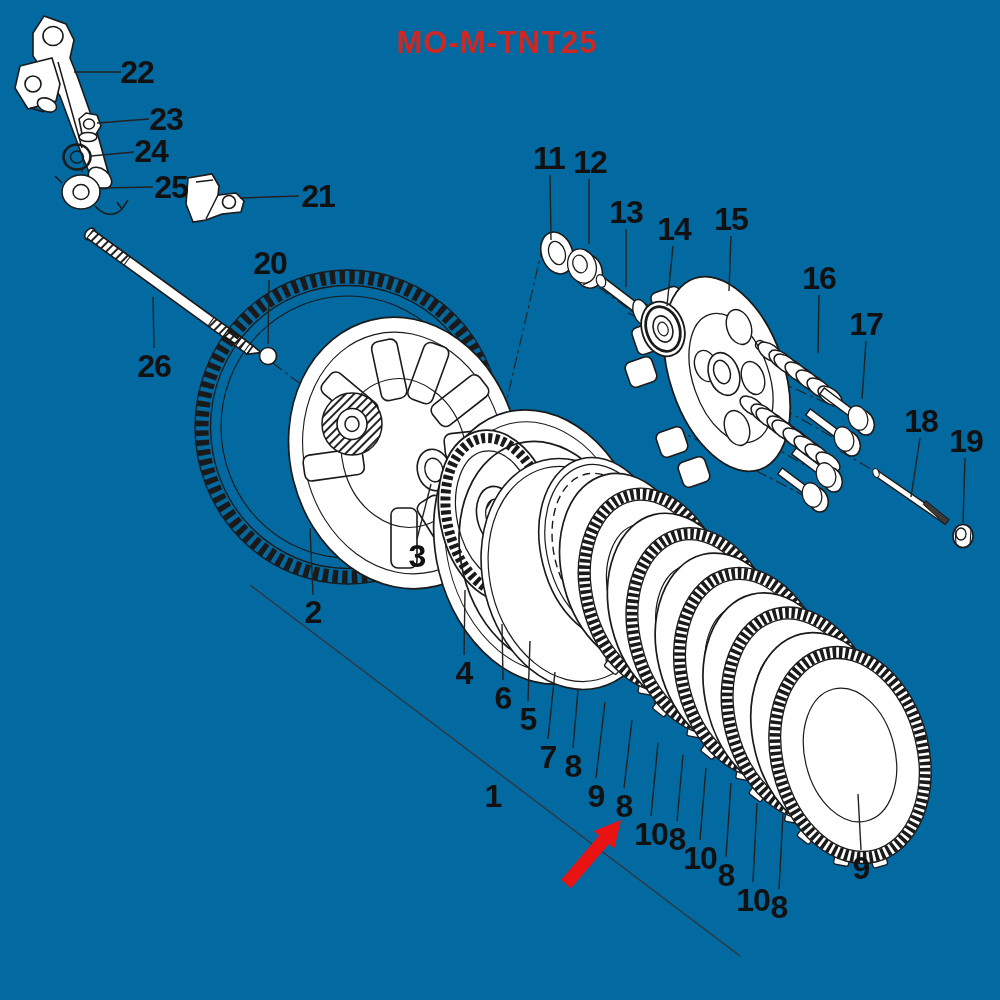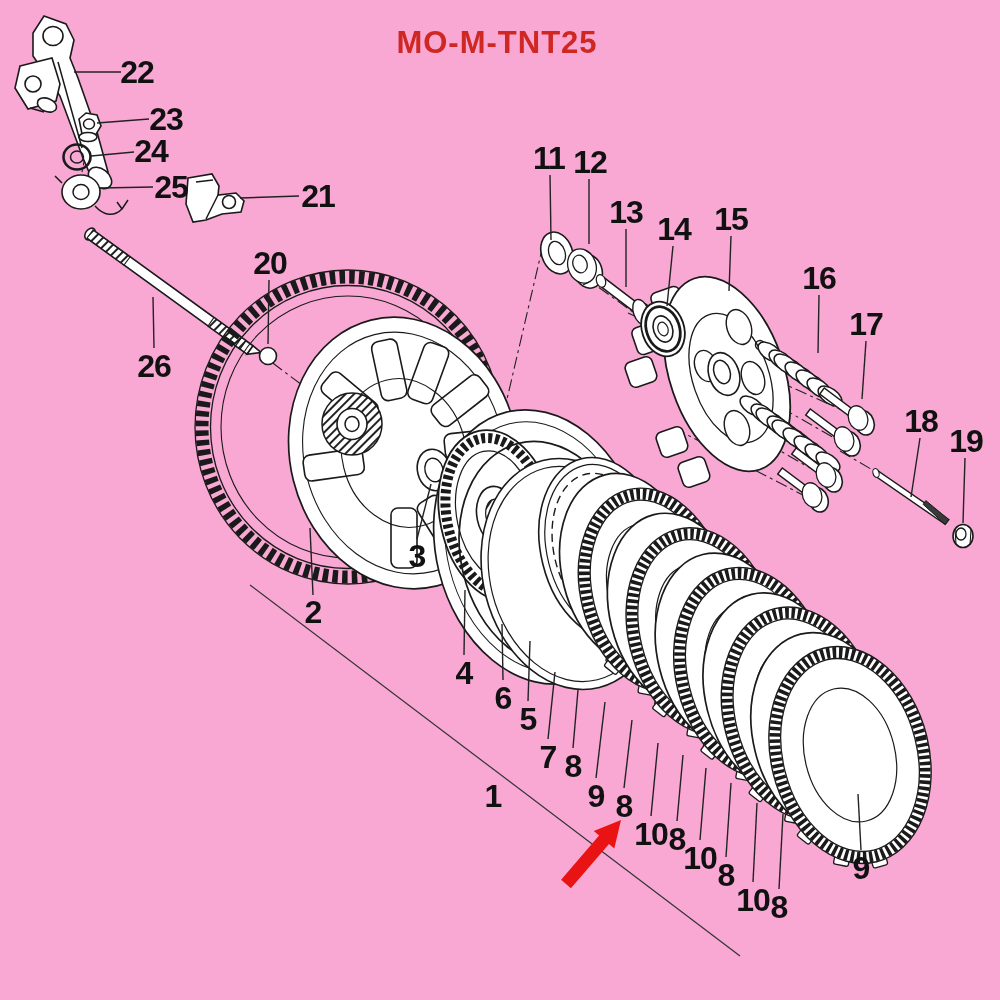--- a/index.html
+++ b/index.html
@@ -1,16 +1,16 @@
 <!DOCTYPE html>
 <html><head>
 <meta charset="utf-8">
 <style>
   html,body{margin:0;padding:0;background:#fff;}
-  .page{width:1000px;height:1000px;background:#f9a8d4;position:relative;overflow:hidden;}
+  .page{width:1000px;height:1000px;background:#0369a1;position:relative;overflow:hidden;}
   svg{display:block;}
   svg text{font-family:"Liberation Sans","DejaVu Sans",sans-serif;}
   .ln{fill:none;stroke:#1a1a1a;stroke-width:1.5;}
   .wf{fill:#ffffff;stroke:#1a1a1a;stroke-width:1.6;}
   .axis{fill:none;stroke:#222;stroke-width:1.1;stroke-dasharray:12 4 3 4;}
   .leader{stroke:#222;stroke-width:1.4;}
   .plabel{font-size:32px;font-weight:bold;fill:#111;text-anchor:middle;letter-spacing:-1px;}
   .title-text{font-size:31px;font-weight:bold;text-anchor:middle;letter-spacing:1px;}
 </style>
 </head>

